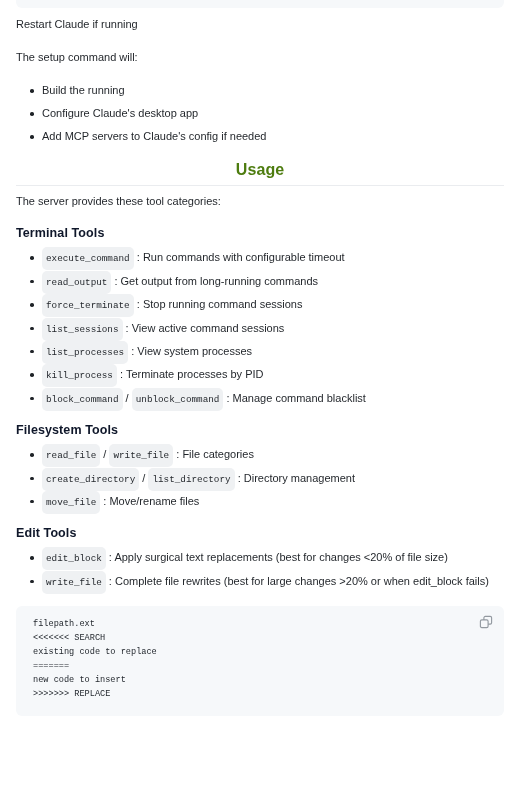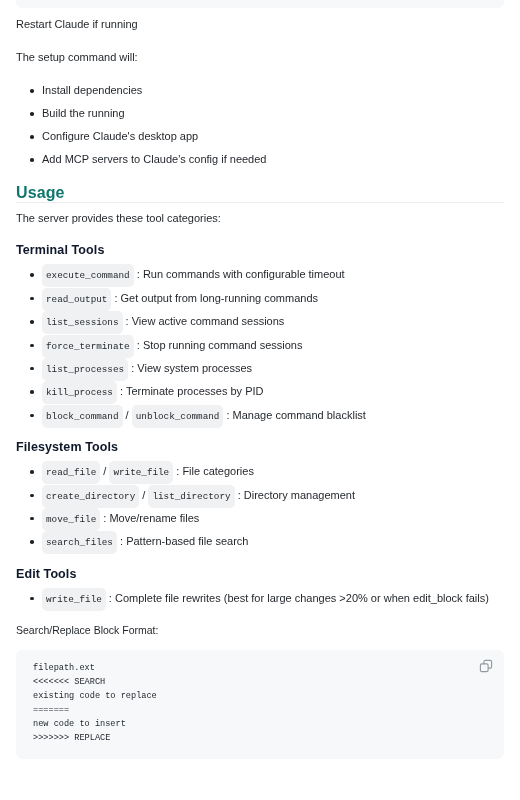--- a/index.html
+++ b/index.html
@@ -64,24 +64,26 @@
     top: 7px;
     width: 3.5px;
     height: 3.5px;
     border-radius: 50%;
     background: #1f2328;
   }
 
   h2.section-title {
     font-size: 16px;
     font-weight: 700;
-    color: #0f766e;
+    color: #4d7c0f;
     margin: 0 0 7px 0;
+    padding-bottom: 6px;
     border-bottom: 1px solid #eaecef;
     letter-spacing: 0.1px;
+    text-align: center;
   }
 
   h3.sub-title {
     font-size: 12.5px;
     font-weight: 700;
     color: #0f172a;
     margin: 0 0 9px 0;
     letter-spacing: 0.1px;
   }
 
@@ -136,21 +138,20 @@
 
   <div class="clipped-code"></div>
 
   <div class="content">
 
     <p class="para">Restart Claude if running</p>
 
     <p class="para">The setup command will:</p>
 
     <ul class="bullets">
-      <li>Install dependencies</li>
       <li>Build the running</li>
       <li>Configure Claude's desktop app</li>
       <li>Add MCP servers to Claude's config if needed</li>
     </ul>
 
     <h2 class="section-title">Usage</h2>
 
     <p class="para">The server provides these tool categories:</p>
 
     <h3 class="sub-title">Terminal Tools</h3>
@@ -159,28 +160,28 @@
         <code class="chip">execute_command</code>
         <span class="sep">:</span>
         <span>Run commands with configurable timeout</span>
       </li>
       <li>
         <code class="chip">read_output</code>
         <span class="sep">:</span>
         <span>Get output from long-running commands</span>
       </li>
       <li>
+        <code class="chip">force_terminate</code>
+        <span class="sep">:</span>
+        <span>Stop running command sessions</span>
+      </li>
+      <li>
         <code class="chip">list_sessions</code>
         <span class="sep">:</span>
         <span>View active command sessions</span>
-      </li>
-      <li>
-        <code class="chip">force_terminate</code>
-        <span class="sep">:</span>
-        <span>Stop running command sessions</span>
       </li>
       <li>
         <code class="chip">list_processes</code>
         <span class="sep">:</span>
         <span>View system processes</span>
       </li>
       <li>
         <code class="chip">kill_process</code>
         <span class="sep">:</span>
         <span>Terminate processes by PID</span>
@@ -208,37 +209,36 @@
         <span class="sep"> / </span>
         <code class="chip">list_directory</code>
         <span class="sep">:</span>
         <span>Directory management</span>
       </li>
       <li>
         <code class="chip">move_file</code>
         <span class="sep">:</span>
         <span>Move/rename files</span>
       </li>
-      <li>
-        <code class="chip">search_files</code>
-        <span class="sep">:</span>
-        <span>Pattern-based file search</span>
-      </li>
     </ul>
 
     <h3 class="sub-title">Edit Tools</h3>
     <ul class="bullets">
       <li>
+        <code class="chip">edit_block</code>
+        <span class="sep">:</span>
+        <span>Apply surgical text replacements (best for changes &lt;20% of file size)</span>
+      </li>
+      <li>
         <code class="chip">write_file</code>
         <span class="sep">:</span>
         <span>Complete file rewrites (best for large changes &gt;20% or when edit_block fails)</span>
       </li>
     </ul>
 
-    <p class="label-line">Search/Replace Block Format:</p>
     <div class="codeblock">
       <div class="copy-btn">
         <svg width="14" height="14" viewBox="0 0 16 16" fill="none" xmlns="http://www.w3.org/2000/svg">
           <rect x="5.6" y="1.6" width="8.8" height="8.8" rx="1.6" stroke="#57606a" stroke-width="1.3"></rect>
           <rect x="1.6" y="5.6" width="8.8" height="8.8" rx="1.6" fill="#f6f8fa" stroke="#57606a" stroke-width="1.3"></rect>
         </svg>
       </div>
       <pre>filepath.ext
 &lt;&lt;&lt;&lt;&lt;&lt;&lt; SEARCH
 existing code to replace

